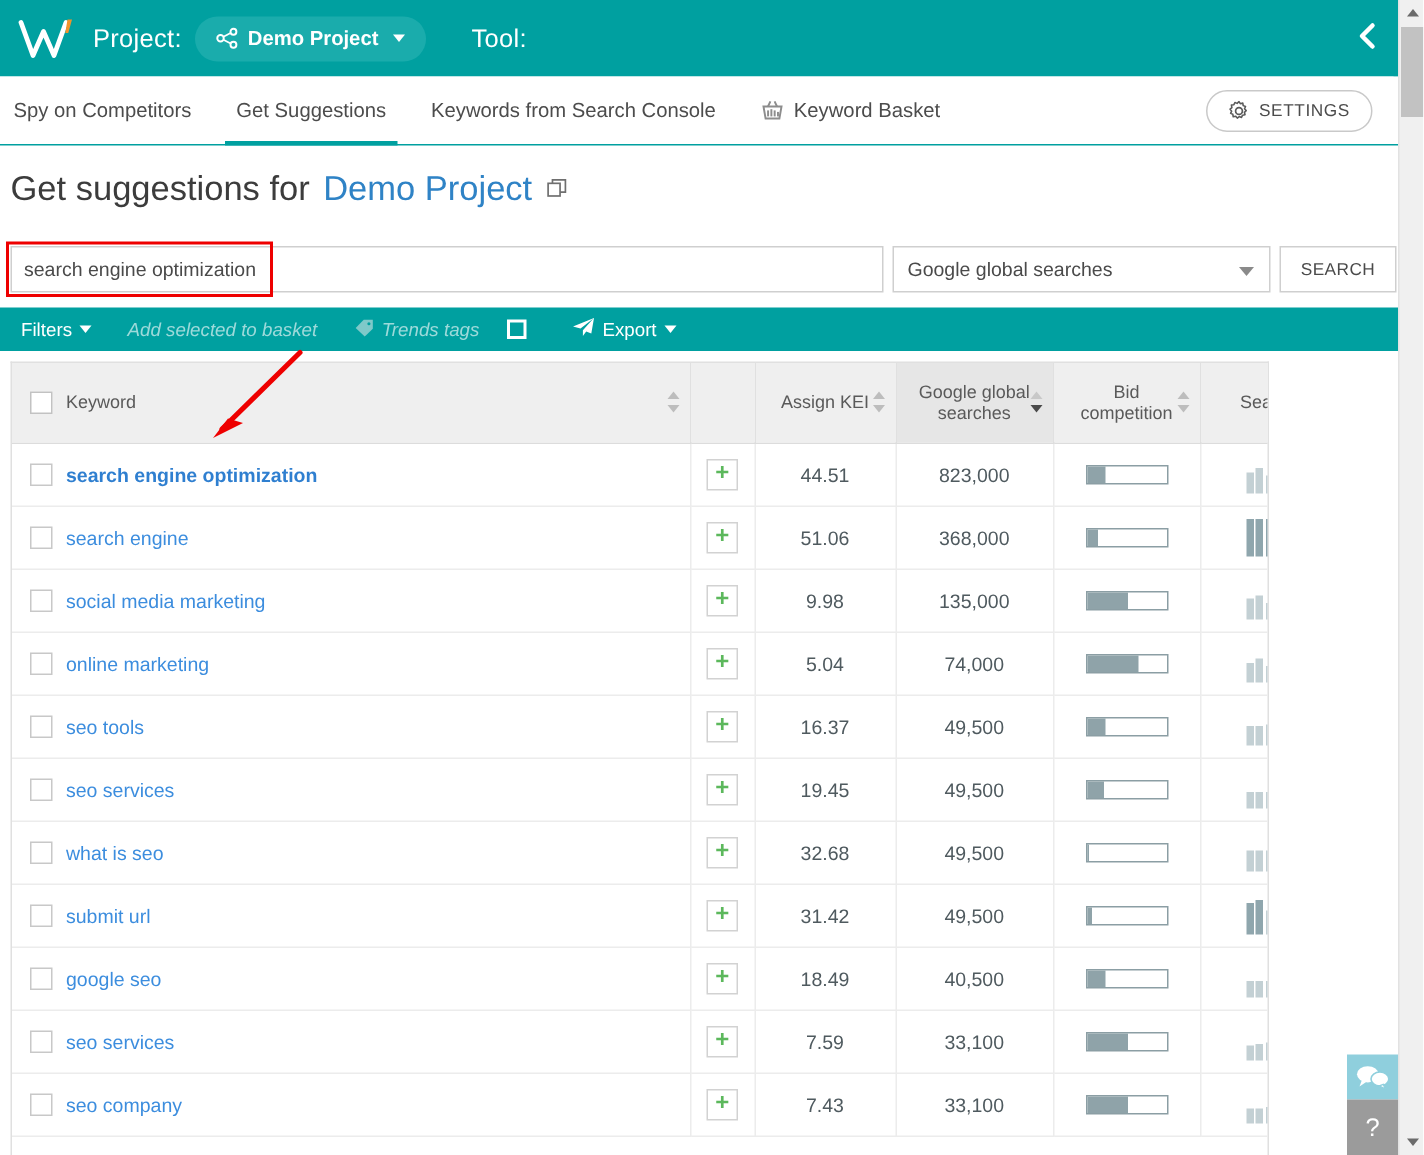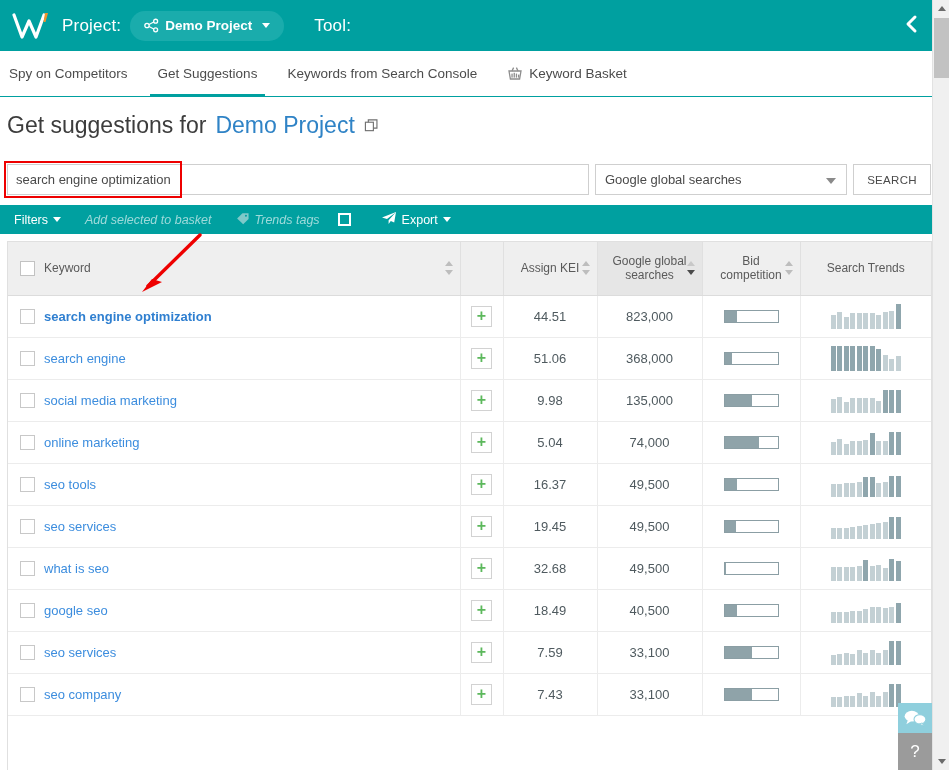--- a/index.html
+++ b/index.html
@@ -119,21 +119,21 @@
   .tb-item.dim { color: #9ddada; cursor: default; font-style: italic; }
   .tb-caret { width:0;height:0;border-left:4px solid transparent;border-right:4px solid transparent;border-top:5px solid currentColor; }
   .tb-check {
     width: 13px; height:13px; border: 2px solid #fff; background: transparent;
     margin-right: 6px; flex:none;
   }
   .tb-item.chk { font-weight: bold; padding-left: 6px; }
 
   
   .tablewrap {
-    position:absolute; left: 7px; top: 241px; width: 925px; bottom: 0; overflow: hidden;
+    position:absolute; left: 7px; top: 241px; width: 839px; bottom: 0; overflow: hidden;
     border: 1px solid #e0e0e0; border-bottom: none; background:#fff;
   }
   table.kwtable { border-collapse: collapse; width: 923px; table-layout: fixed; }
   table.kwtable th {
     background: #efefef; border-right: 1px solid #e0e0e0; border-bottom: 1px solid #dcdcdc;
     height: 53px; font-size: 12px; color: #5a5a5a; font-weight: normal; padding: 0 8px;
     position: relative; vertical-align: middle;
   }
   table.kwtable th.sorted { background: #e6e6e6; }
   table.kwtable th.kw-th { text-align: left; padding-left: 36px; }
@@ -270,20 +270,27 @@
           <path d="M5 5 L6.6 1.6 M11 5 L9.4 1.6" stroke="#8d8d8d" stroke-width="1.3" fill="none"></path>
           <rect x="4.4" y="7.6" width="1.3" height="4" fill="#8d8d8d"></rect>
           <rect x="6.6" y="6.8" width="1.3" height="4.8" fill="#8d8d8d"></rect>
           <rect x="8.8" y="7.6" width="1.3" height="4" fill="#8d8d8d"></rect>
           <rect x="11" y="8.6" width="1.3" height="3" fill="#8d8d8d"></rect>
         </svg>
       </span>
       <span>Keyword Basket</span>
     </div>
 
+    <div class="settings-btn">
+      <svg width="14" height="14" viewBox="0 0 16 16">
+        <circle cx="8" cy="8" r="2.6" fill="none" stroke="#5a5a5a" stroke-width="1.3"></circle>
+        <path d="M8 0.8 L9 2.4 L10.9 2 L11.2 3.9 L13 4.6 L12.2 6.3 L13.5 7.7 L12.1 9 L12.6 10.9 L10.7 11.2 L9.9 12.9 L8.2 12.2 L6.7 13.4 L5.5 12 L3.6 12.4 L3.3 10.5 L1.6 9.8 L2.4 8.1 L1.2 6.6 L2.6 5.4 L2.2 3.5 L4.1 3.2 L4.9 1.5 L6.6 2.2 Z" fill="none" stroke="#5a5a5a" stroke-width="1.2" stroke-linejoin="round"></path>
+      </svg>
+      <span>SETTINGS</span>
+    </div>
   </div>
 
   <div class="headline">
     <span>Get suggestions for</span>
     <span class="proj">Demo Project</span>
     <span class="copy-ico">
       <svg width="15" height="15" viewBox="0 0 16 16">
         <rect x="1.5" y="4.5" width="8.5" height="9" fill="none" stroke="#6f6f6f" stroke-width="1.2"></rect>
         <path d="M4.6 4.5 L4.6 2 L13.8 2 L13.8 10.8 L10 10.8" fill="none" stroke="#6f6f6f" stroke-width="1.2"></path>
       </svg>
@@ -557,20 +564,46 @@
                 <i class="hi" style="height: 21px;"></i>
                 <i style="height: 15px;"></i>
                 <i style="height: 16px;"></i>
                 <i style="height: 13px;"></i>
                 <i class="hi" style="height: 22px;"></i>
                 <i class="hi" style="height: 20px;"></i>
               </div>
             </td>
           </tr>
           <tr>
+            <td class="kwcell"><span class="row-cb"></span><a class="kwlink">submit url</a></td>
+            <td class="addcell"><span class="addbtn">+</span></td>
+            <td>31.42</td>
+            <td>49,500</td>
+            <td>
+              <div class="bidbar">
+                <div class="fill" style="width: 6%;"></div>
+              </div>
+            </td>
+            <td>
+              <div class="spark">
+                <i class="hi" style="height: 21px;"></i>
+                <i class="hi" style="height: 23px;"></i>
+                <i style="height: 16px;"></i>
+                <i class="hi" style="height: 20px;"></i>
+                <i style="height: 4px;"></i>
+                <i style="height: 3px;"></i>
+                <i style="height: 3px;"></i>
+                <i style="height: 2px;"></i>
+                <i style="height: 2px;"></i>
+                <i style="height: 2px;"></i>
+                <i style="height: 2px;"></i>
+              </div>
+            </td>
+          </tr>
+          <tr>
             <td class="kwcell"><span class="row-cb"></span><a class="kwlink">google seo</a></td>
             <td class="addcell"><span class="addbtn">+</span></td>
             <td>18.49</td>
             <td>40,500</td>
             <td>
               <div class="bidbar">
                 <div class="fill" style="width: 24%;"></div>
               </div>
             </td>
             <td>

